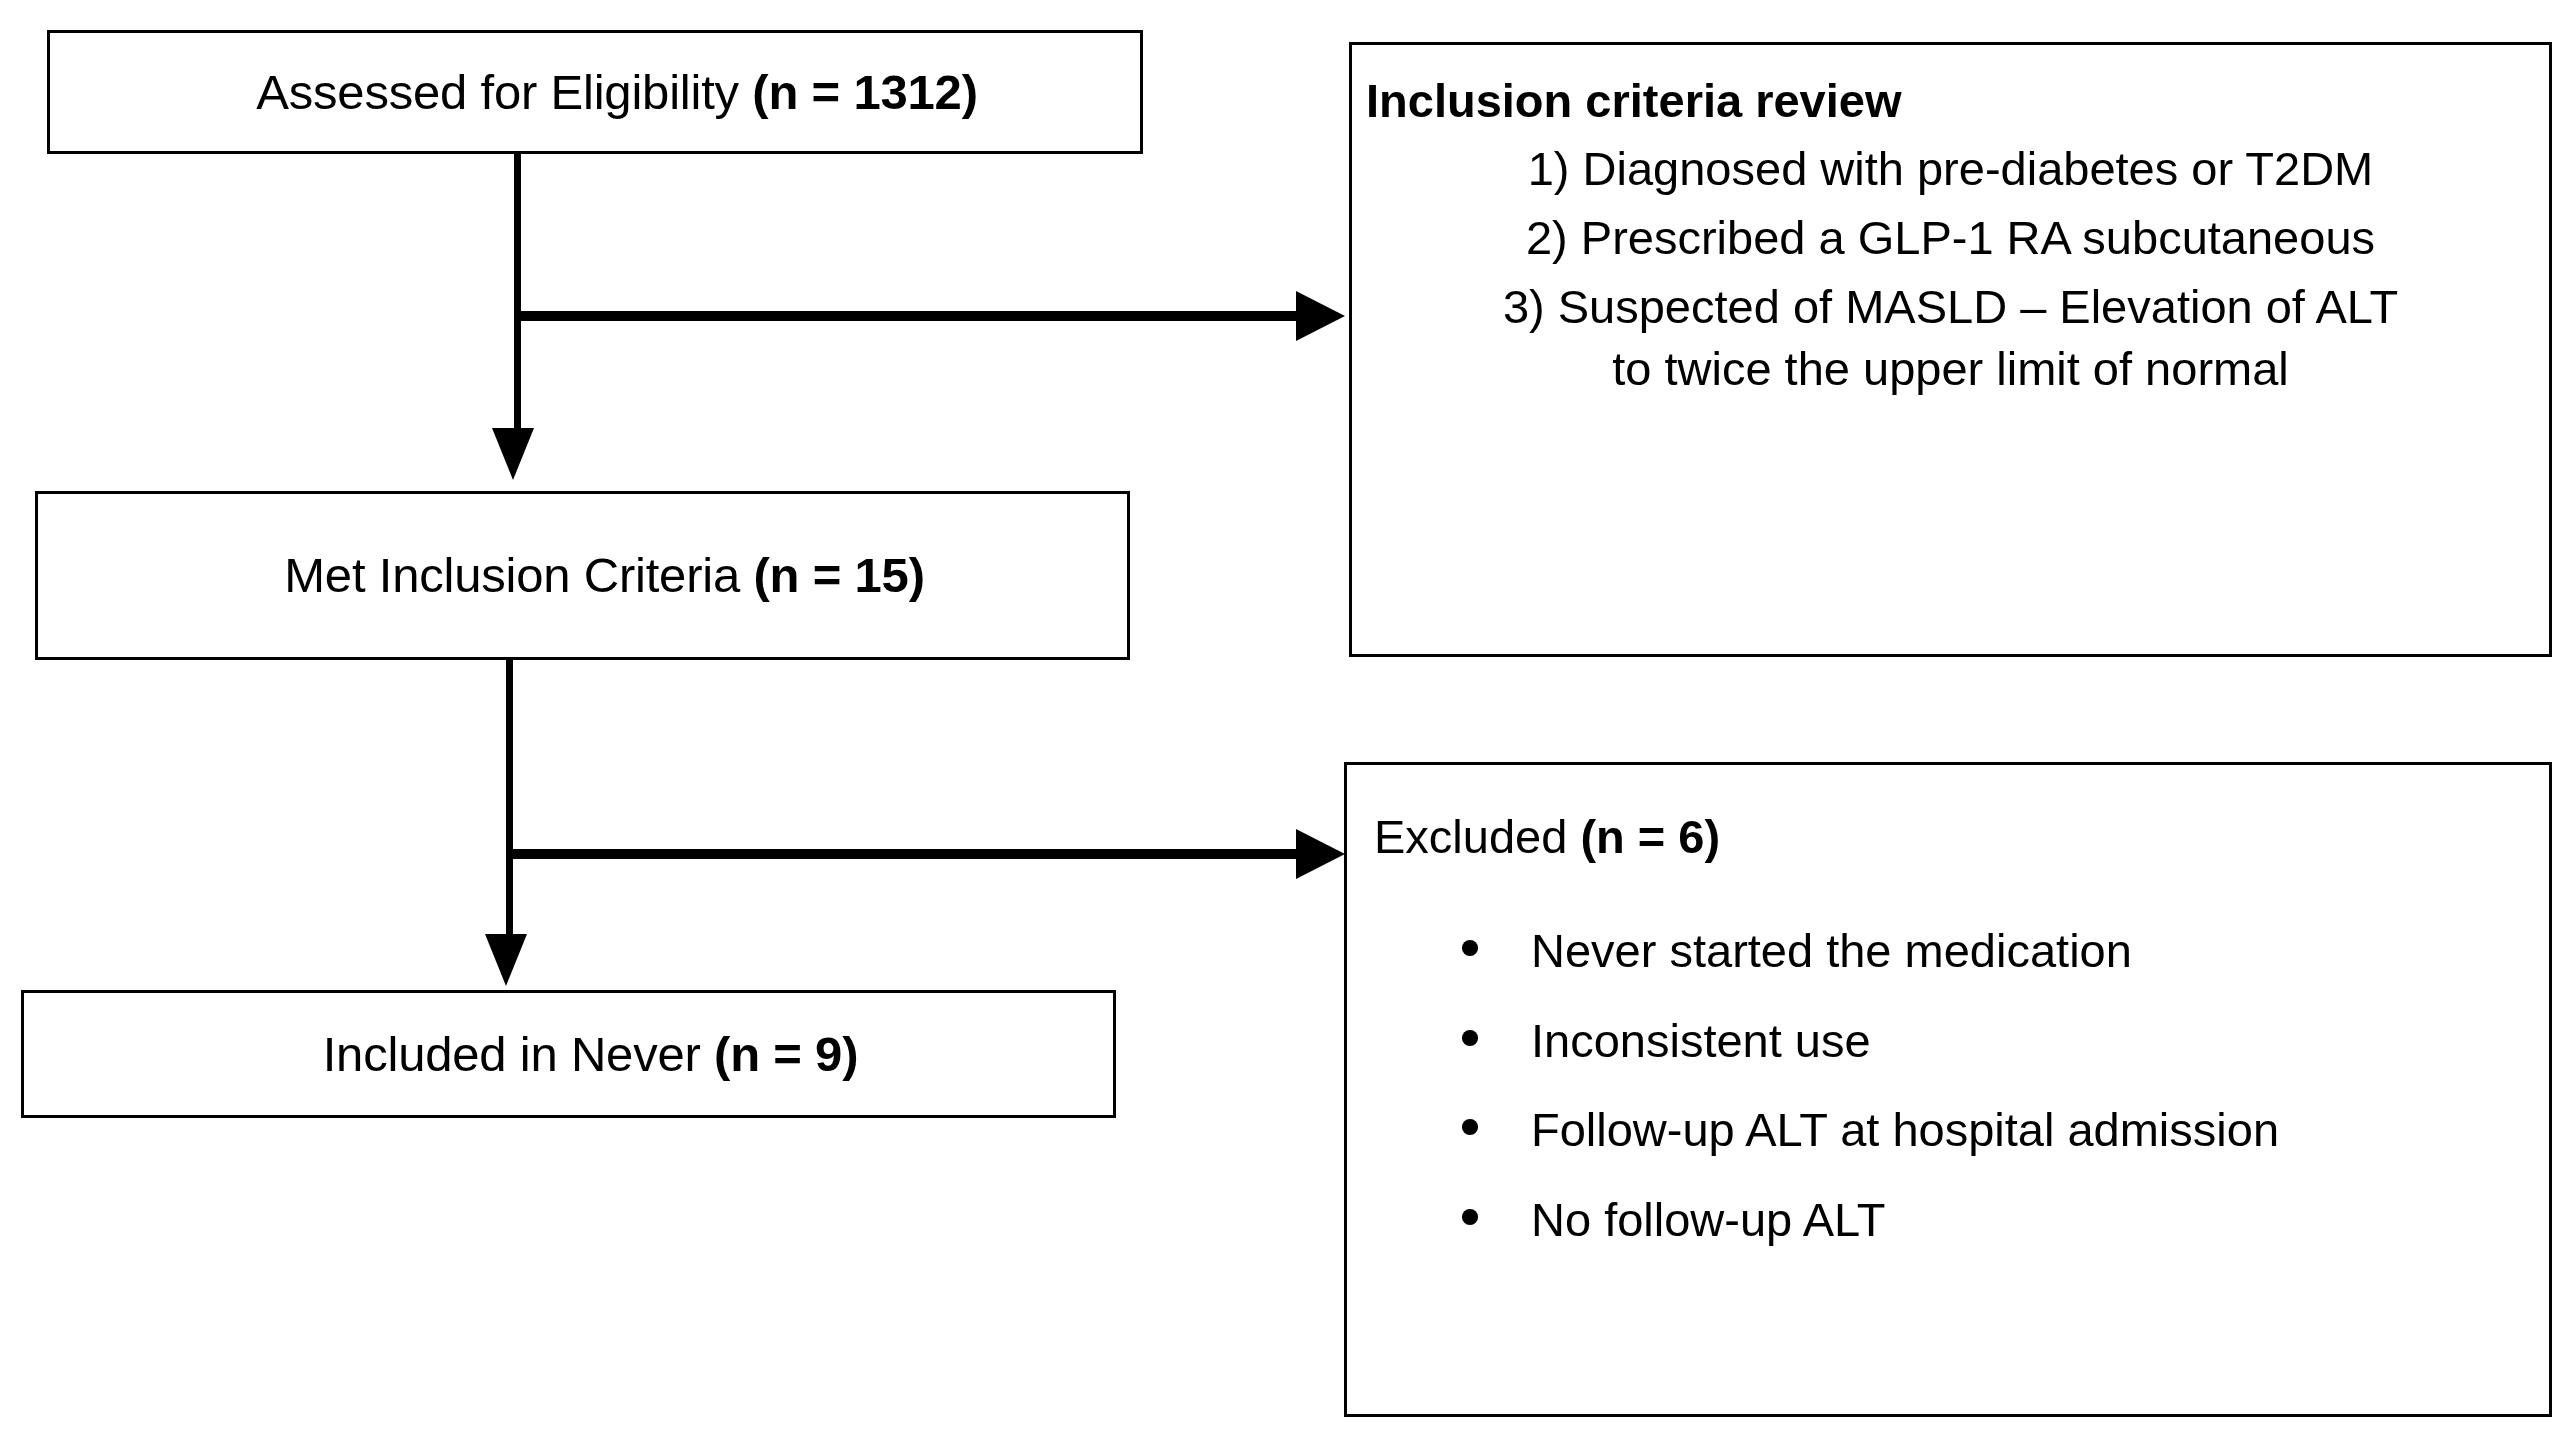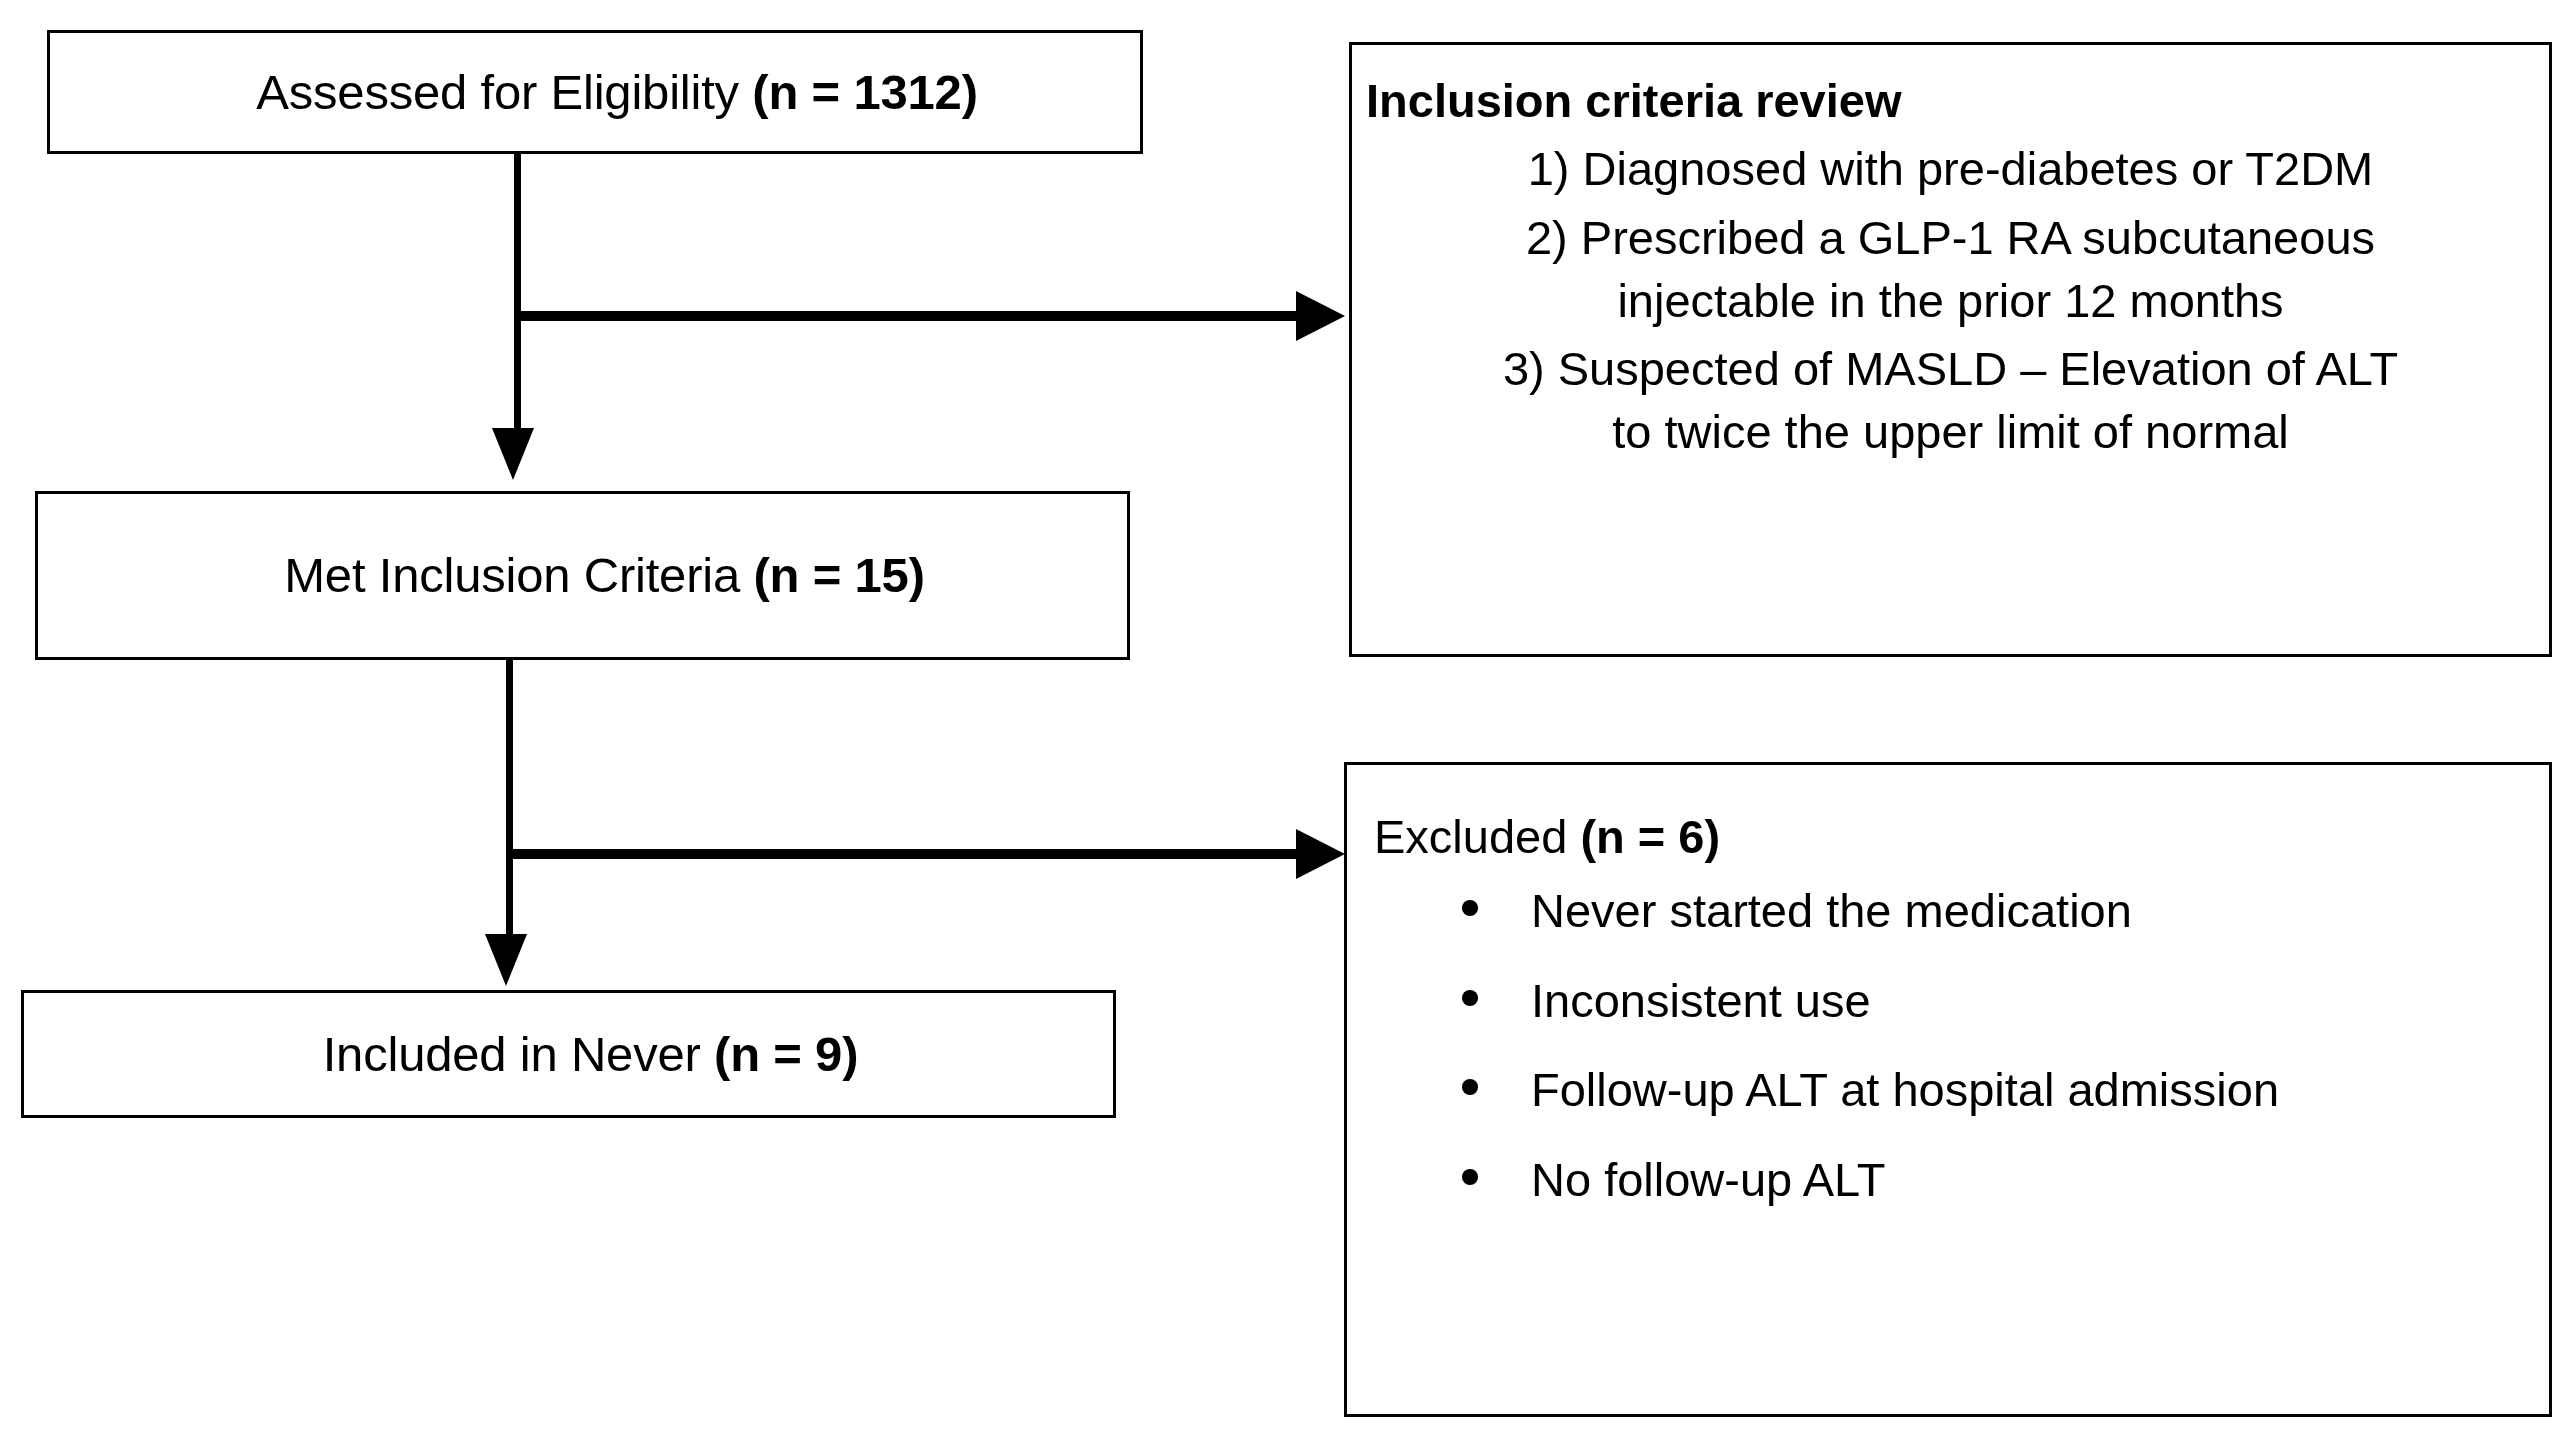--- a/index.html
+++ b/index.html
@@ -67,20 +67,21 @@
     width: 100%;
     white-space: nowrap;
   }
   .criteria-item { margin-top: 6.3px; }
 
   #panel-excluded {
     left: 1344px; top: 762px; width: 1208px; height: 655px;
     align-items: flex-start;
     justify-content: flex-start;
     padding: 41px 27px 15.7px 27px;
+    gap: 40px;
   }
   .excluded-heading {
     font-size: 47px;
     line-height: 1.3;
     text-align: left;
     white-space: nowrap;
   }
   .excluded-heading .bold { font-weight: bold; }
   .bullet-list {
     margin: 13px 0 0 0;
@@ -166,21 +167,20 @@
   <div class="box box-left" id="box-included">
     <div class="box-text"><span>Included in Never </span><span class="bold">(n = 9)</span></div>
   </div>
 
   <div class="box" id="panel-inclusion">
     <div class="panel-heading">Inclusion criteria review</div>
 
     <div class="criteria-line criteria-item">1) Diagnosed with pre-diabetes or T2DM</div>
 
     <div class="criteria-line criteria-item">2) Prescribed a GLP-1 RA subcutaneous</div>
-    <div class="criteria-line">injectable in the prior 12 months</div>
 
     <div class="criteria-line criteria-item">3) Suspected of MASLD – Elevation of ALT</div>
     <div class="criteria-line">to twice the upper limit of normal</div>
   </div>
 
   <div class="box" id="panel-excluded">
     <div class="excluded-heading"><span>Excluded </span><span class="bold">(n = 6)</span></div>
 
     <ul class="bullet-list">
       <li class="bullet-item">

